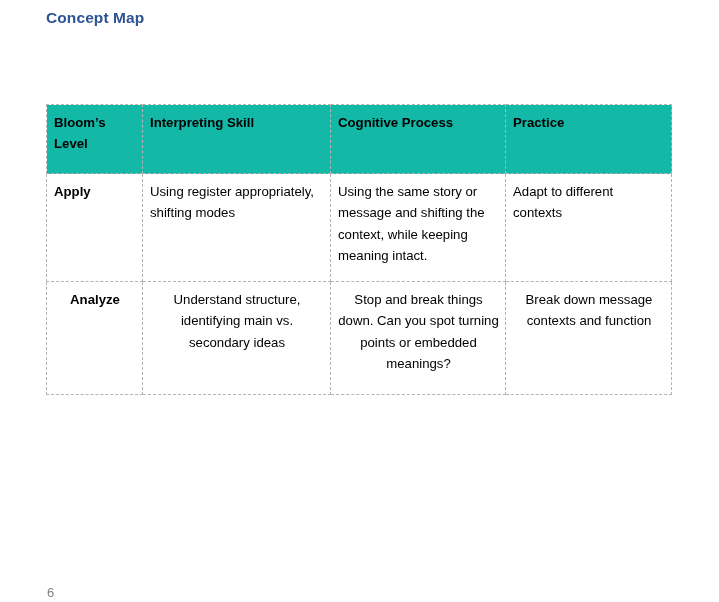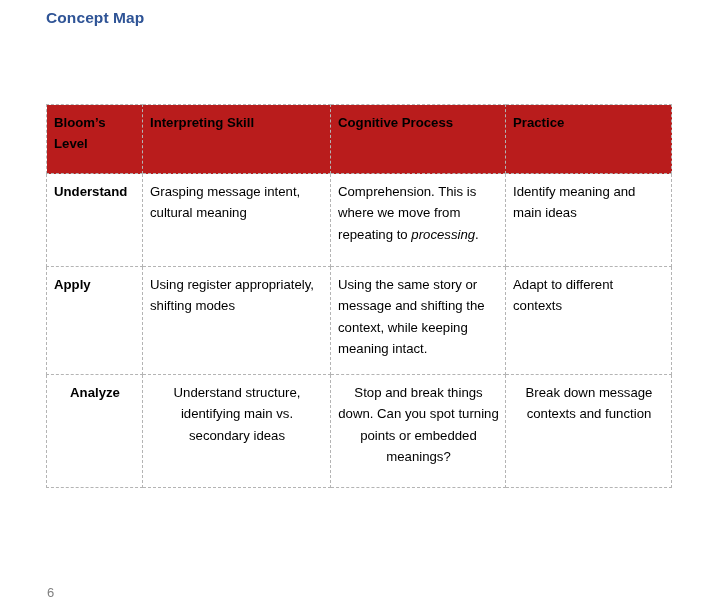--- a/index.html
+++ b/index.html
@@ -61,21 +61,21 @@
     text-align: left;
   }
 
   
   col.c1 { width: 96px; }
   col.c2 { width: 188px; }
   col.c3 { width: 175px; }
   col.c4 { width: 166px; }
 
   thead th {
-    background: #b91c1c;
+    background: #14b8a6;
     font-weight: bold;
     font-size: 14.6px;
     height: 54px;
     vertical-align: top;
     line-height: 1.42;
   }
 
   td.level-cell {
     font-weight: bold;
     font-size: 12.6px;
@@ -117,26 +117,20 @@
       <tr>
         <th>Bloom’s Level</th>
         <th>Interpreting Skill</th>
         <th>Cognitive Process</th>
         <th>Practice</th>
       </tr>
     </thead>
     <tbody>
 
 
-      <tr class="r-understand">
-        <td class="level-cell">Understand</td>
-        <td>Grasping message intent, cultural meaning</td>
-        <td><span>Comprehension. This is where we move from repeating to </span><span class="em">processing</span><span>.</span></td>
-        <td>Identify meaning and main ideas</td>
-      </tr>
 
       <tr class="r-apply">
         <td class="level-cell">Apply</td>
         <td>Using register appropriately, shifting modes</td>
         <td><span>Using the same story or message and shifting the context, while keeping meaning intact.</span><span class="em"></span><span></span></td>
         <td>Adapt to different contexts</td>
       </tr>
 
       <tr class="r-analyze">
         <td class="level-cell">Analyze</td>

